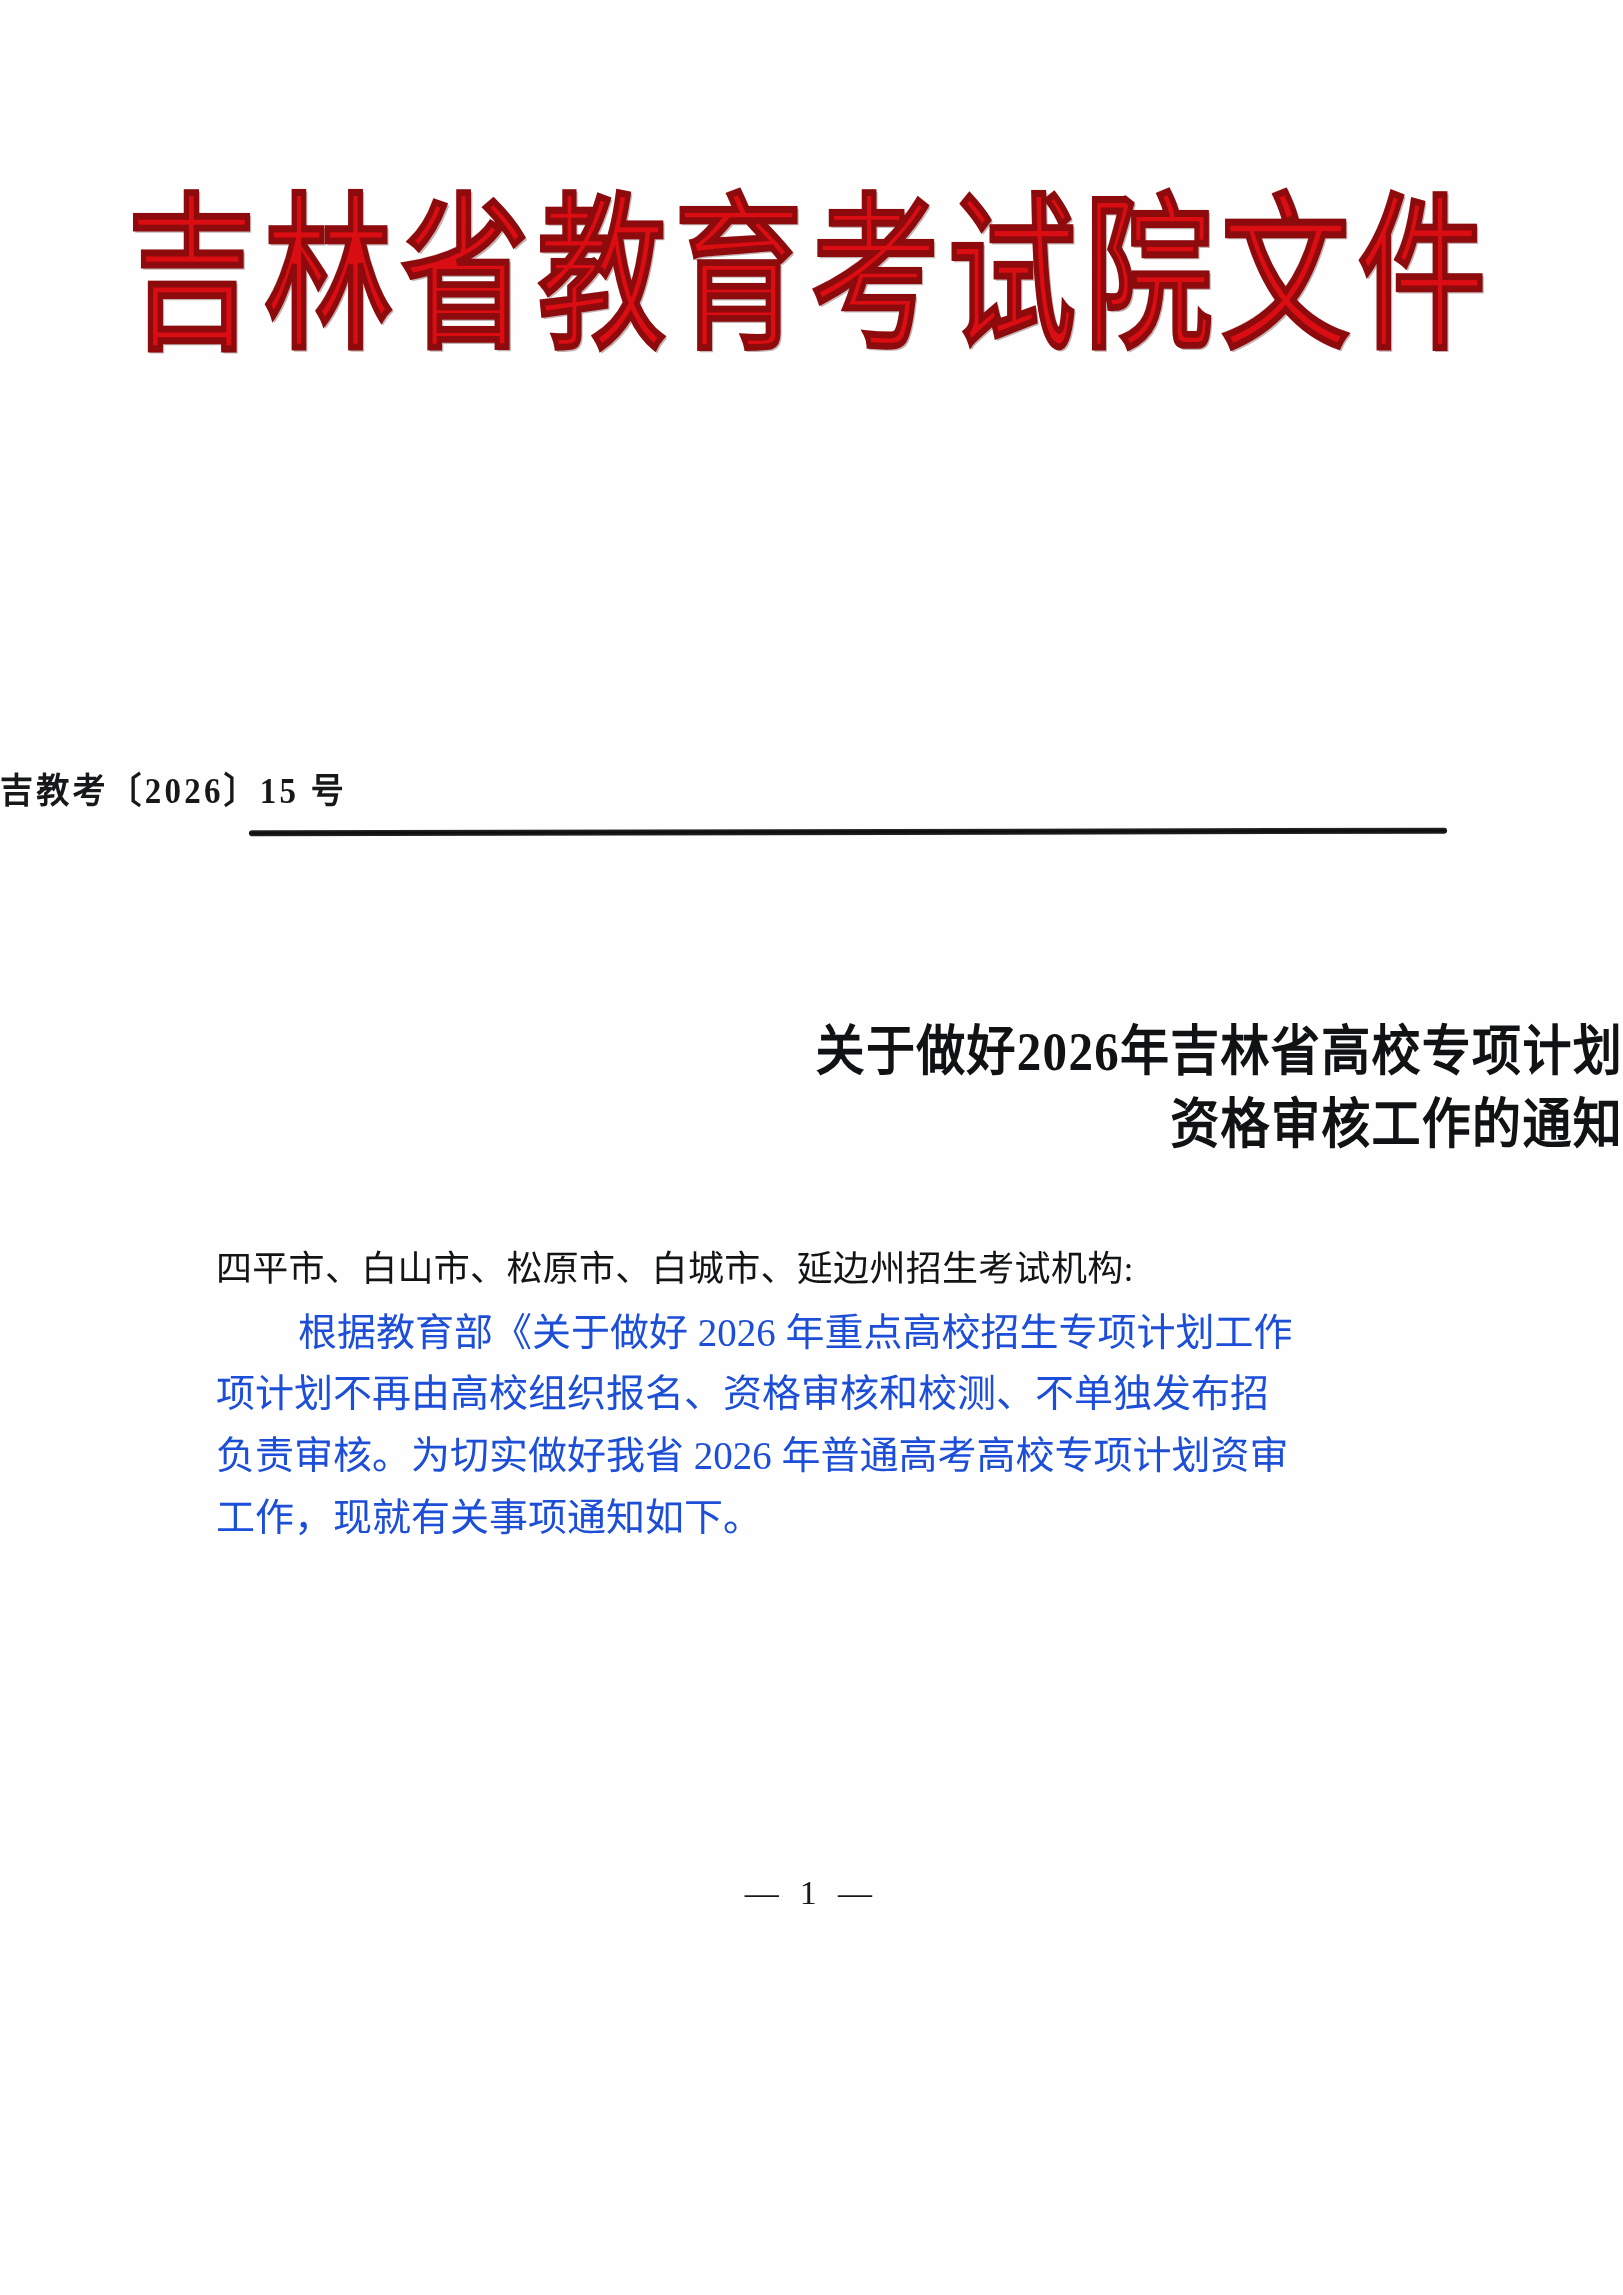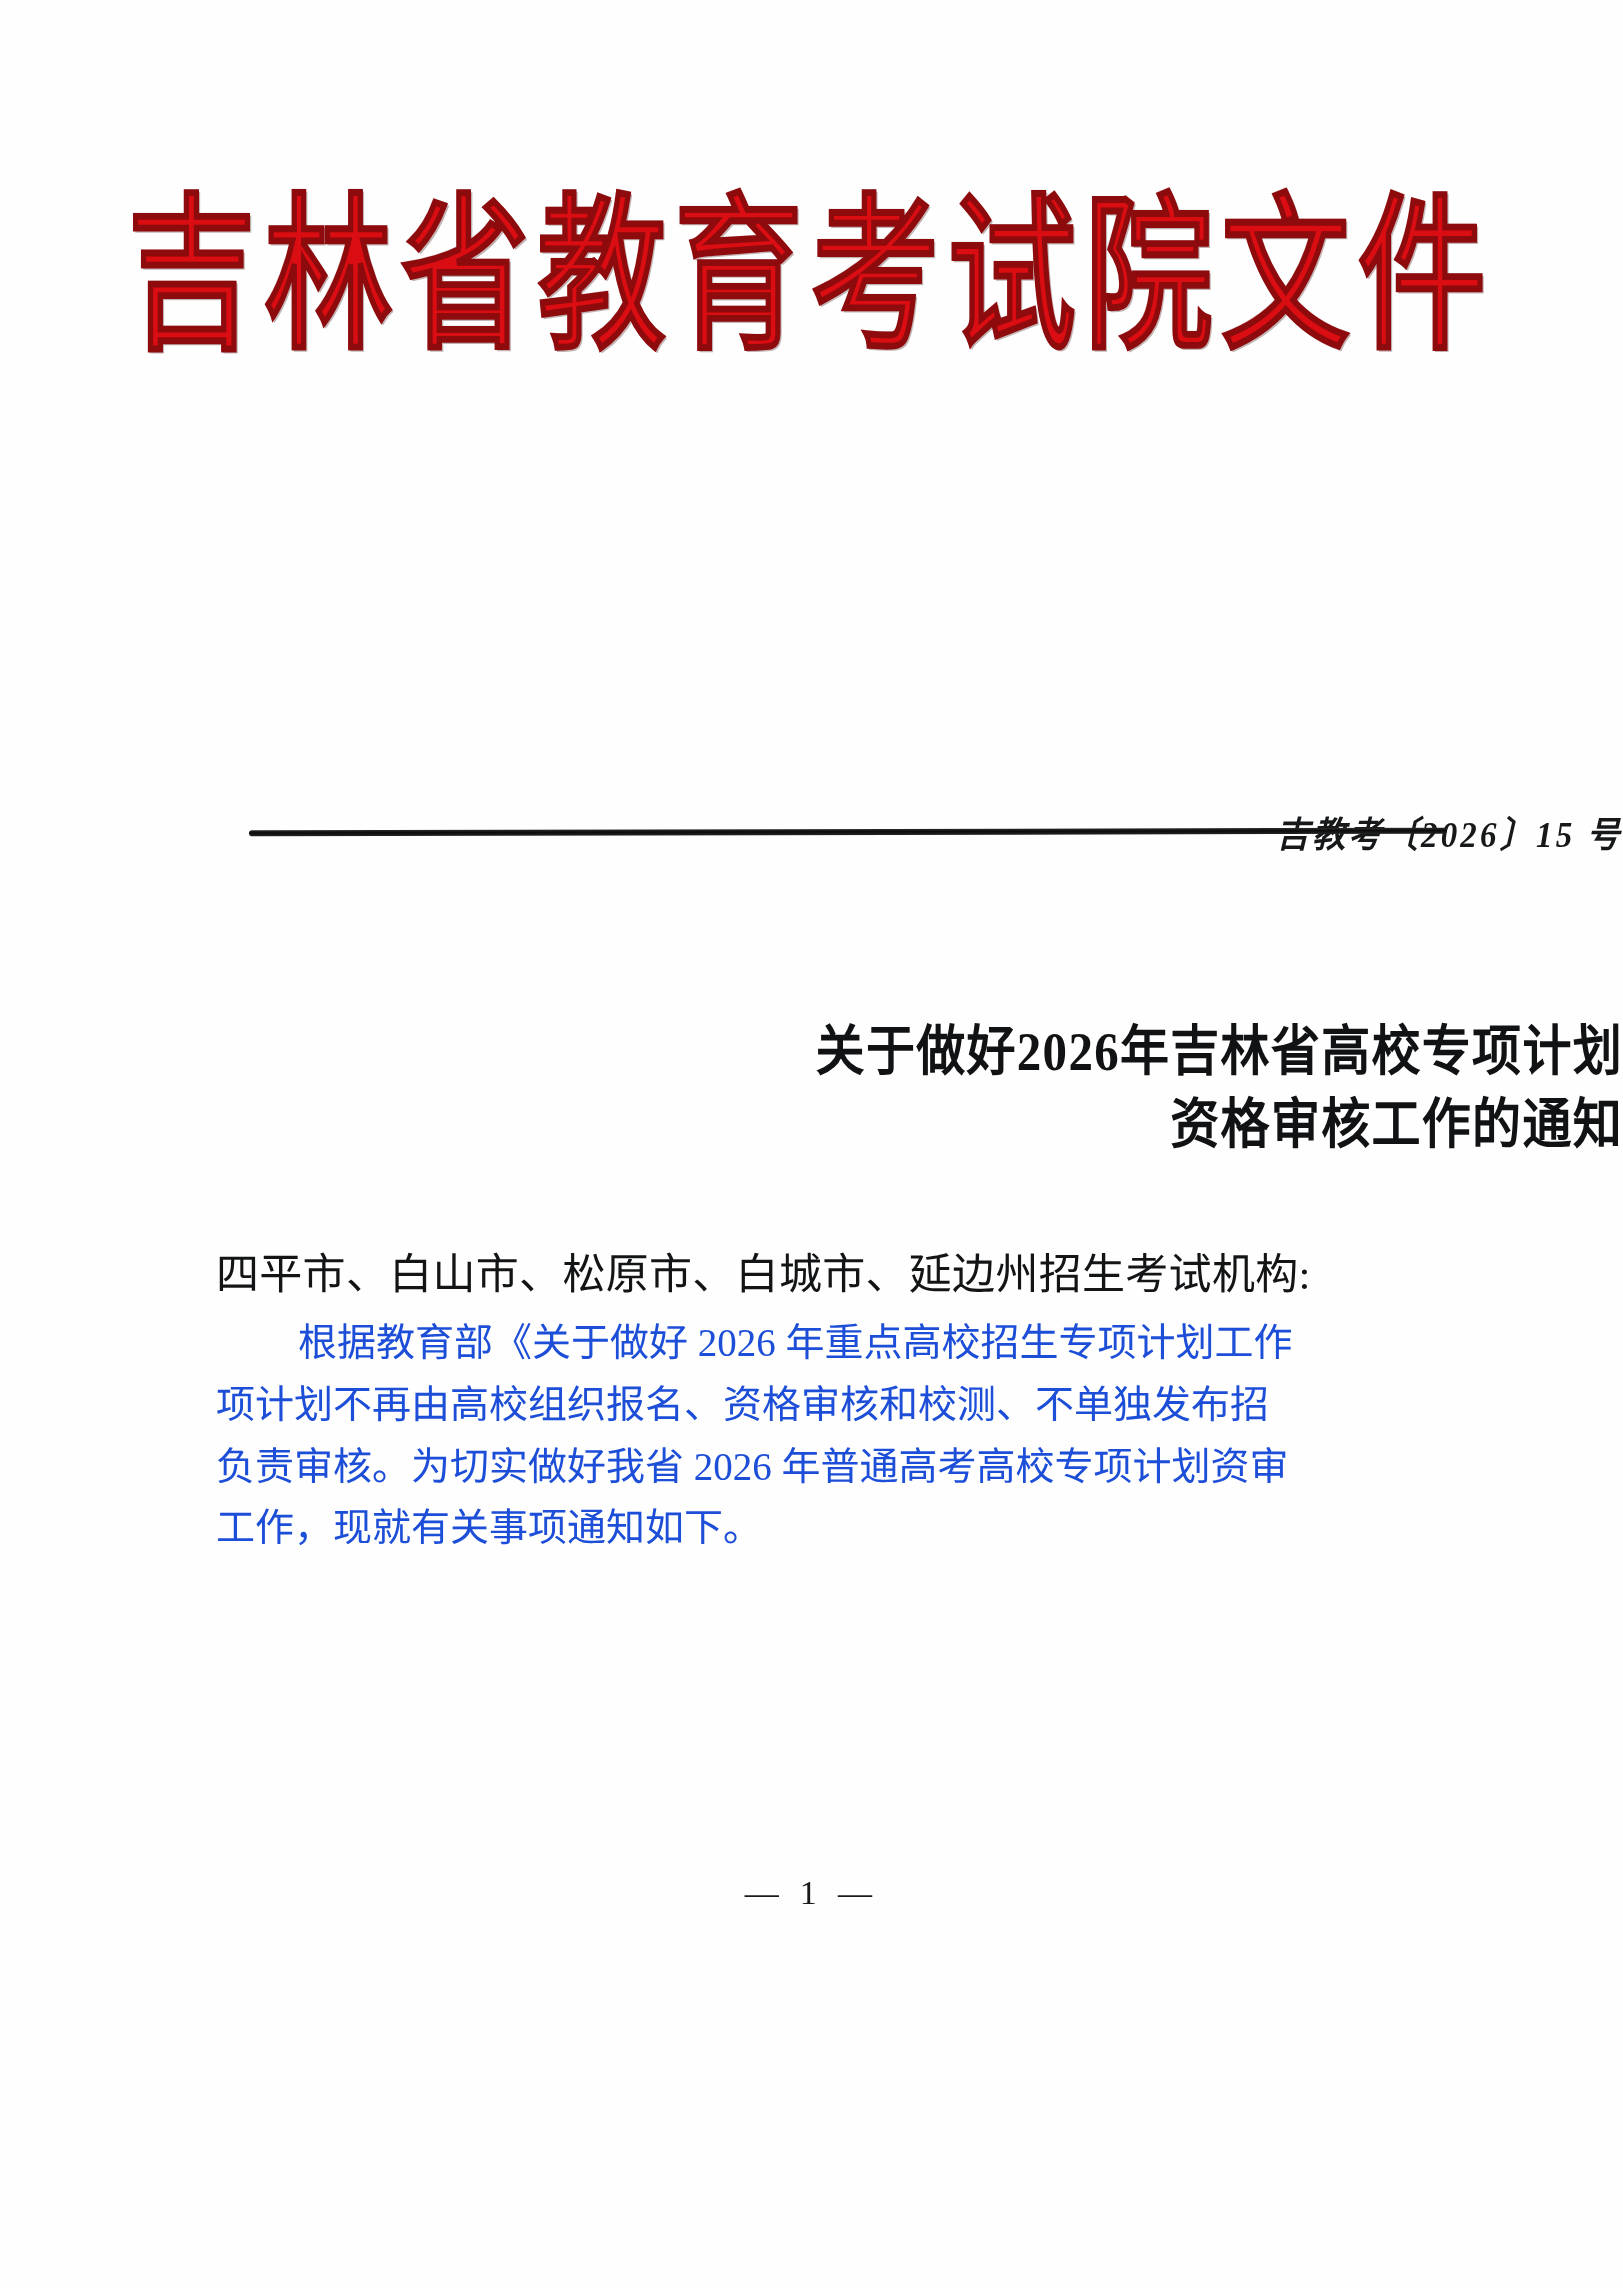--- a/index.html
+++ b/index.html
@@ -44,23 +44,22 @@
     transform: scaleY(1.22) scaleX(0.93);
     transform-origin: center top;
     white-space: nowrap;
   }
 
   
   .doc-number-row {
     position: absolute;
     left: 0;
     right: 0;
-    top: 808px;
-    text-align: right;
-    font-style: italic;
+    top: 764px;
+    text-align: left;
   }
   .doc-number {
     display: inline-block;
     font-family: "Liberation Serif", "DejaVu Serif", serif;
     font-size: 33px;
     font-weight: 600;
     letter-spacing: 3.2px;
     color: #16181a;
     transform: scaleY(1.08);
   }
@@ -103,21 +102,21 @@
 
   
   .body-block {
     position: absolute;
     left: 216px;
     top: 1242px;
     width: 1215px;
   }
   .recipient {
     font-family: "Liberation Serif", "DejaVu Serif", serif;
-    font-size: 43px;
+    font-size: 36px;
     line-height: 1.52;
     letter-spacing: 0.3px;
     color: #121416;
     white-space: nowrap;
   }
   .body-para {
     margin-top: 5px;
   }
   .body-line {
     display: block;

